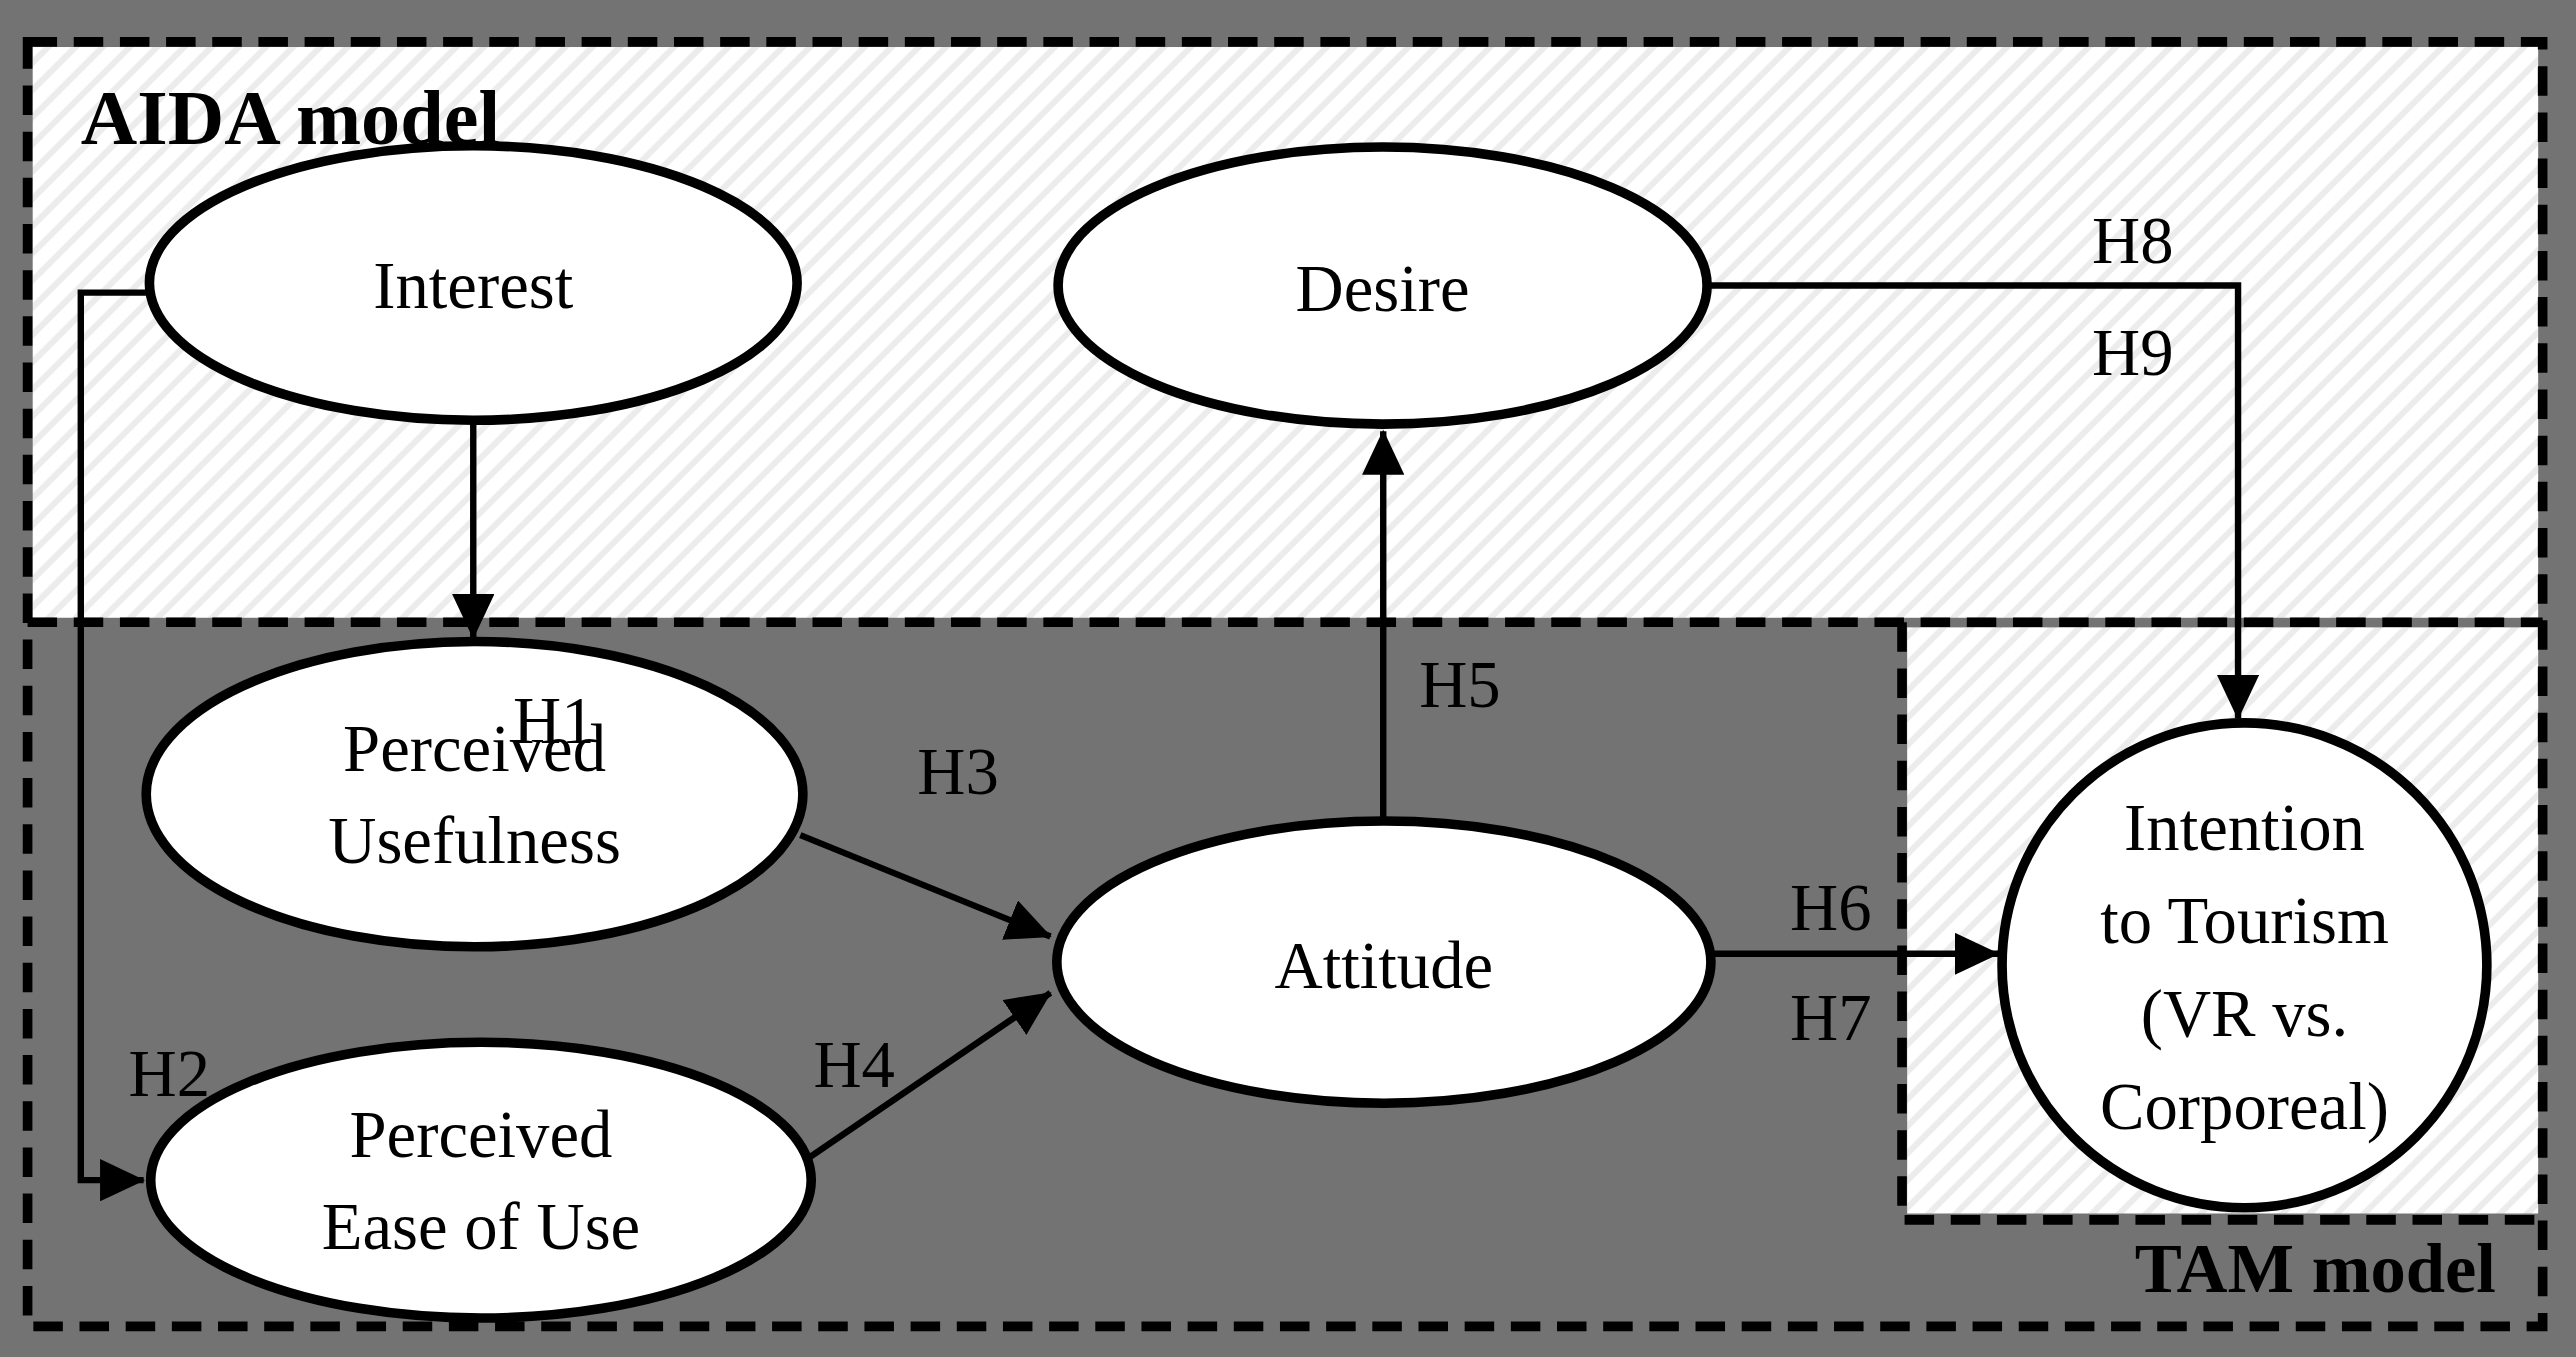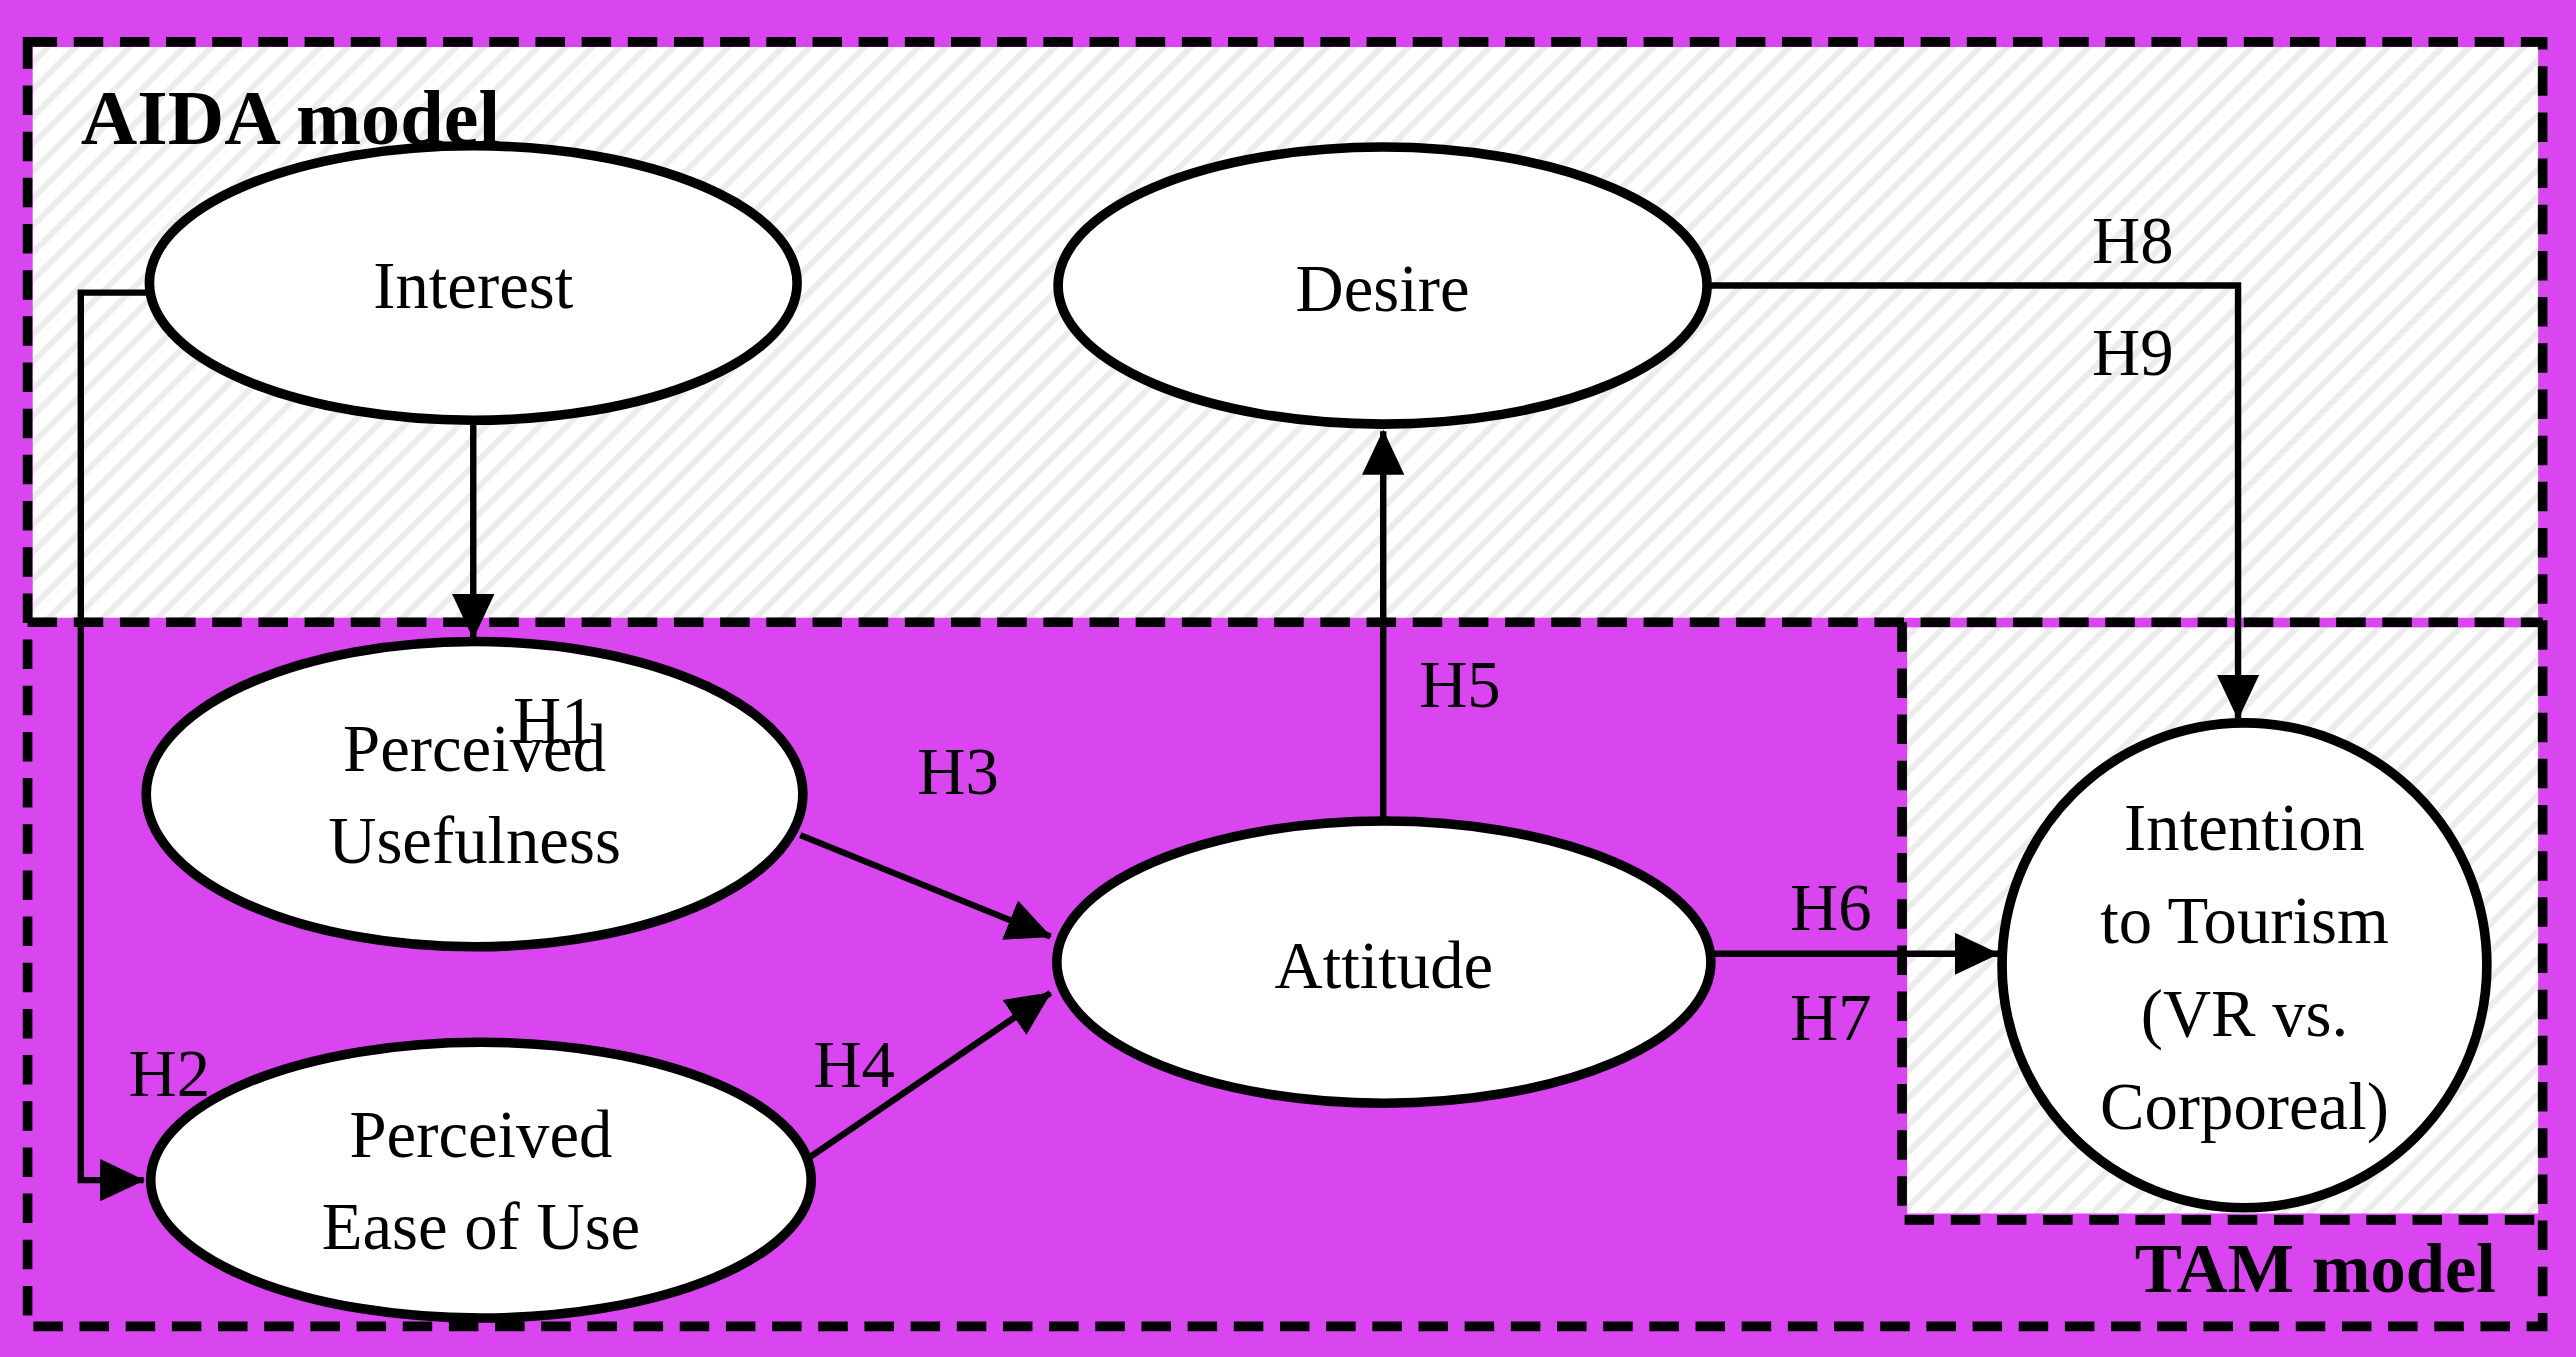--- a/index.html
+++ b/index.html
@@ -4,21 +4,21 @@
 <style>
   html, body {
     margin: 0;
     padding: 0;
     background: #ffffff;
   }
   .page {
     position: relative;
     width: 2576px;
     height: 1358px;
-    background: #d946ef;
+    background: #737373;
     font-family: "Liberation Serif", "DejaVu Serif", serif;
   }
   svg { display: block; }
   text {
     font-family: "Liberation Serif", "DejaVu Serif", serif;
     fill: #000000;
   }
   .node-label   { font-size: 104px; }
   .hyp-label    { font-size: 104px; }
   .region-label { font-weight: bold; }

